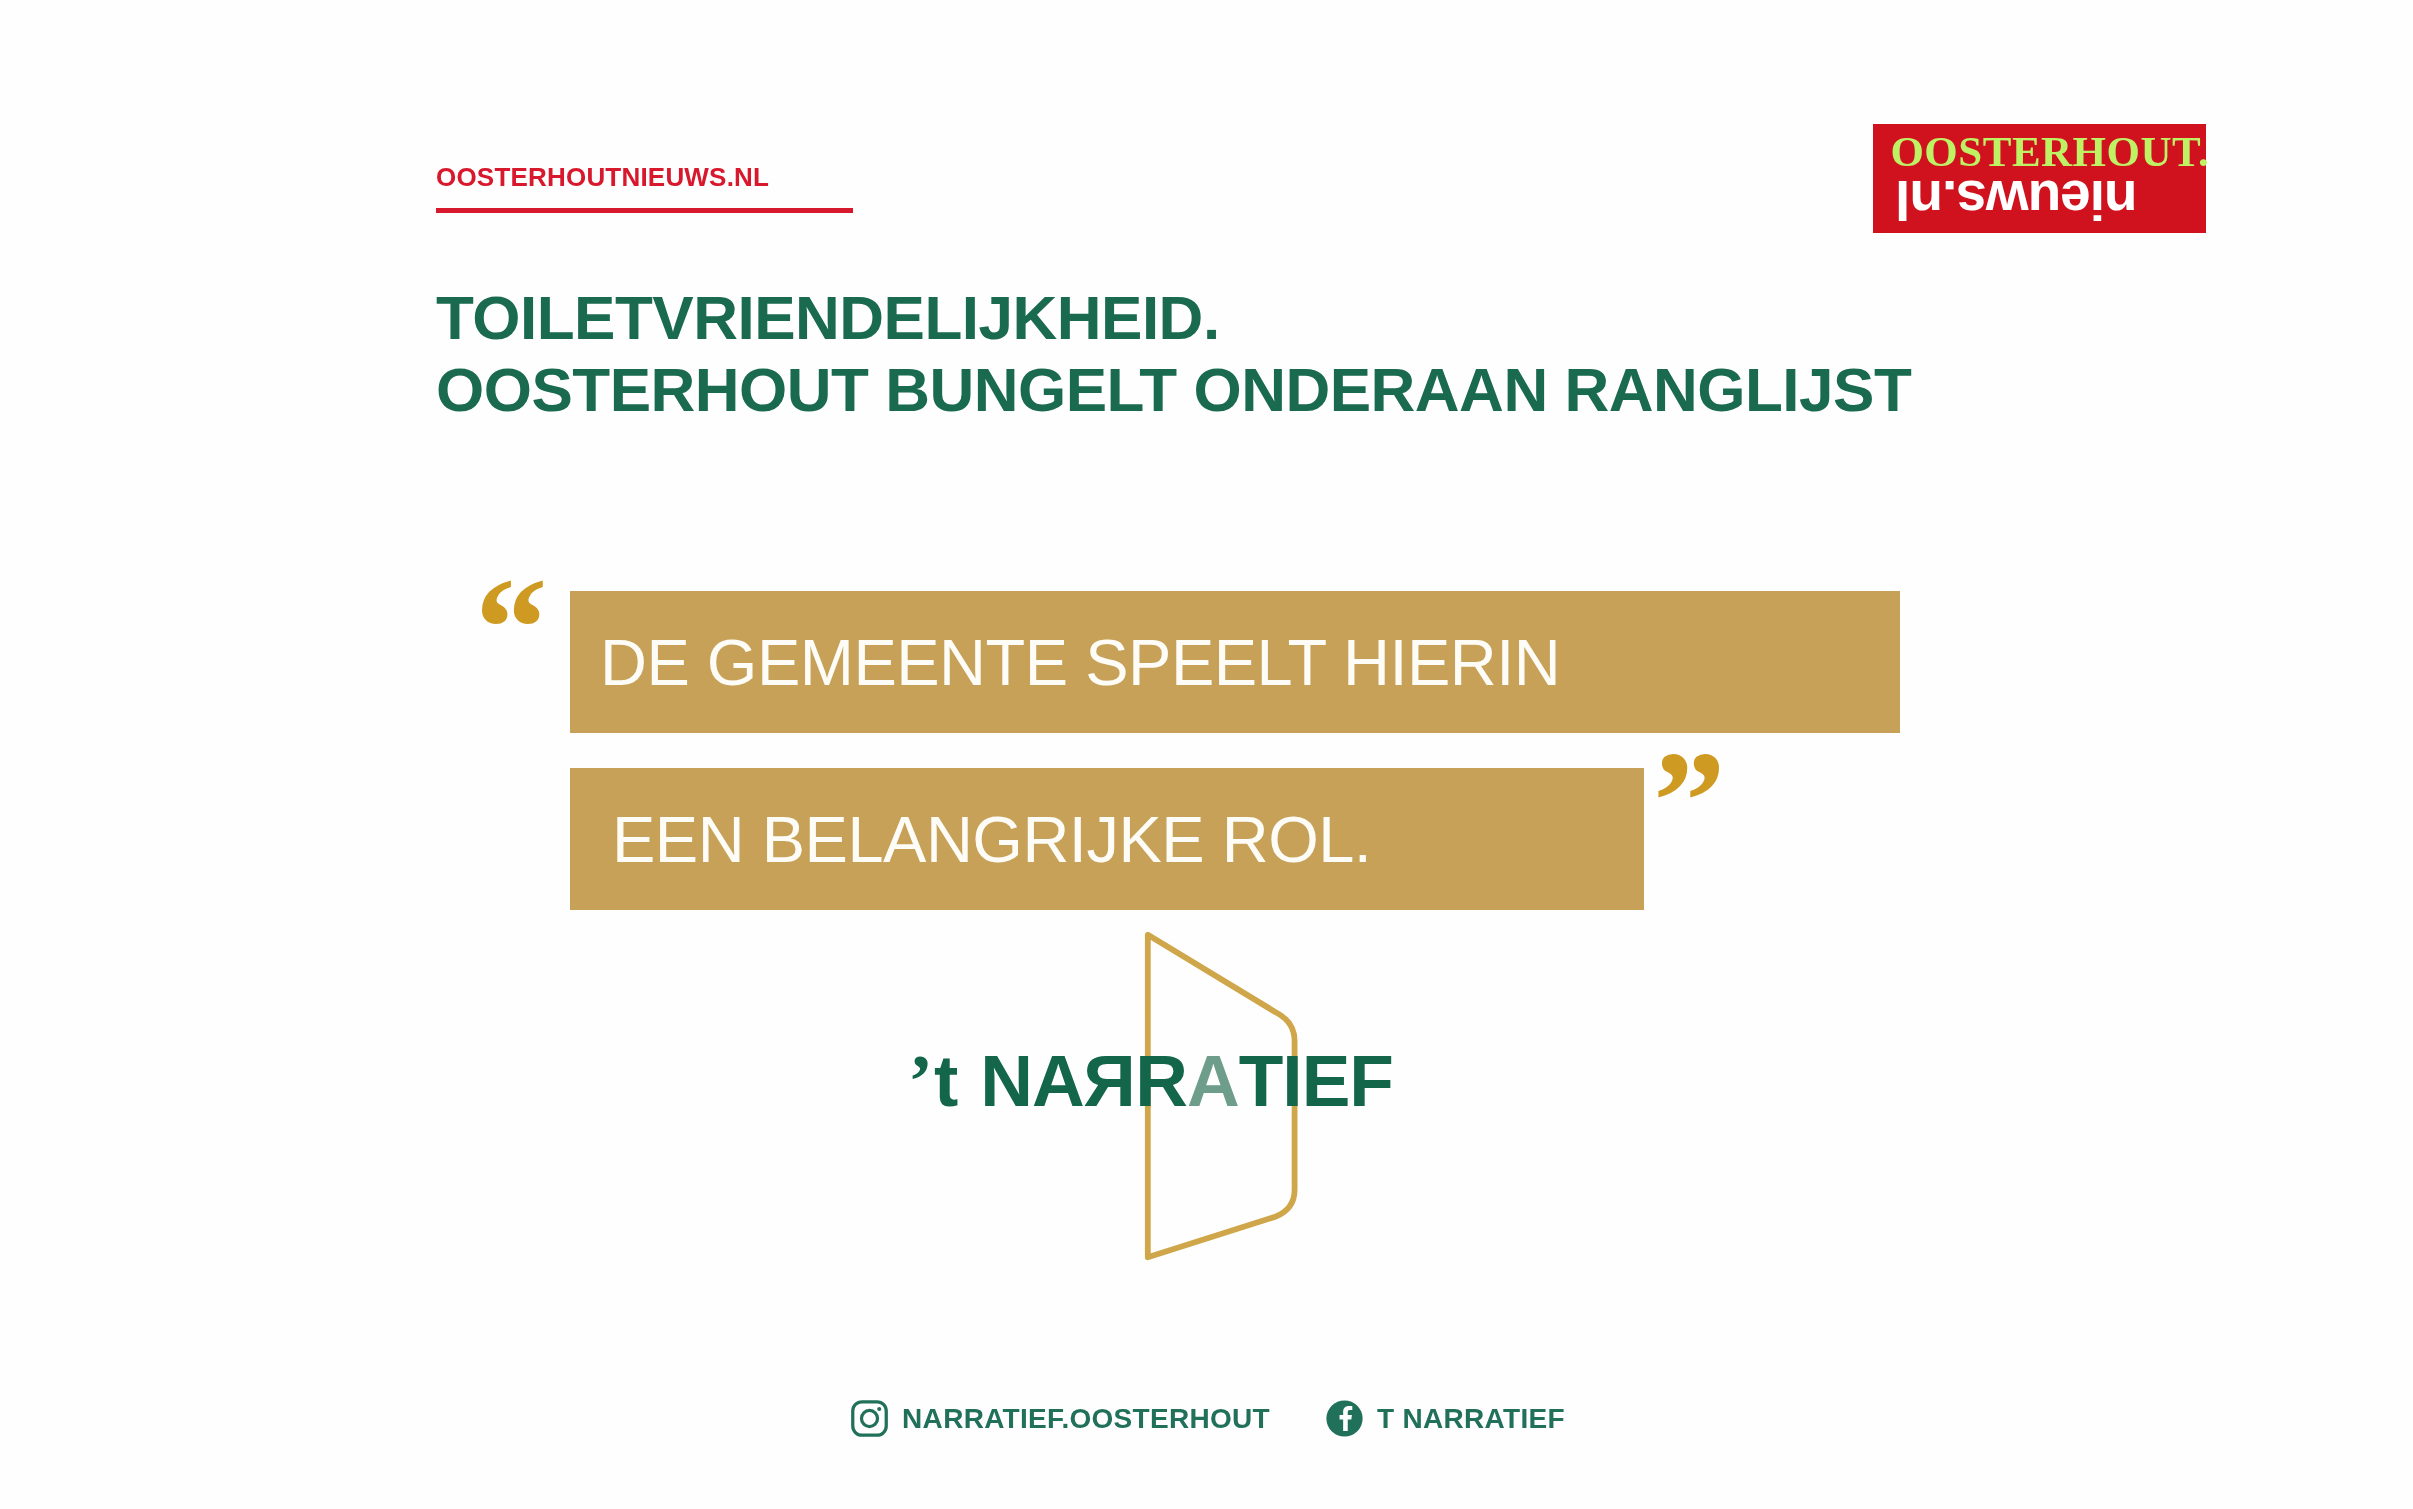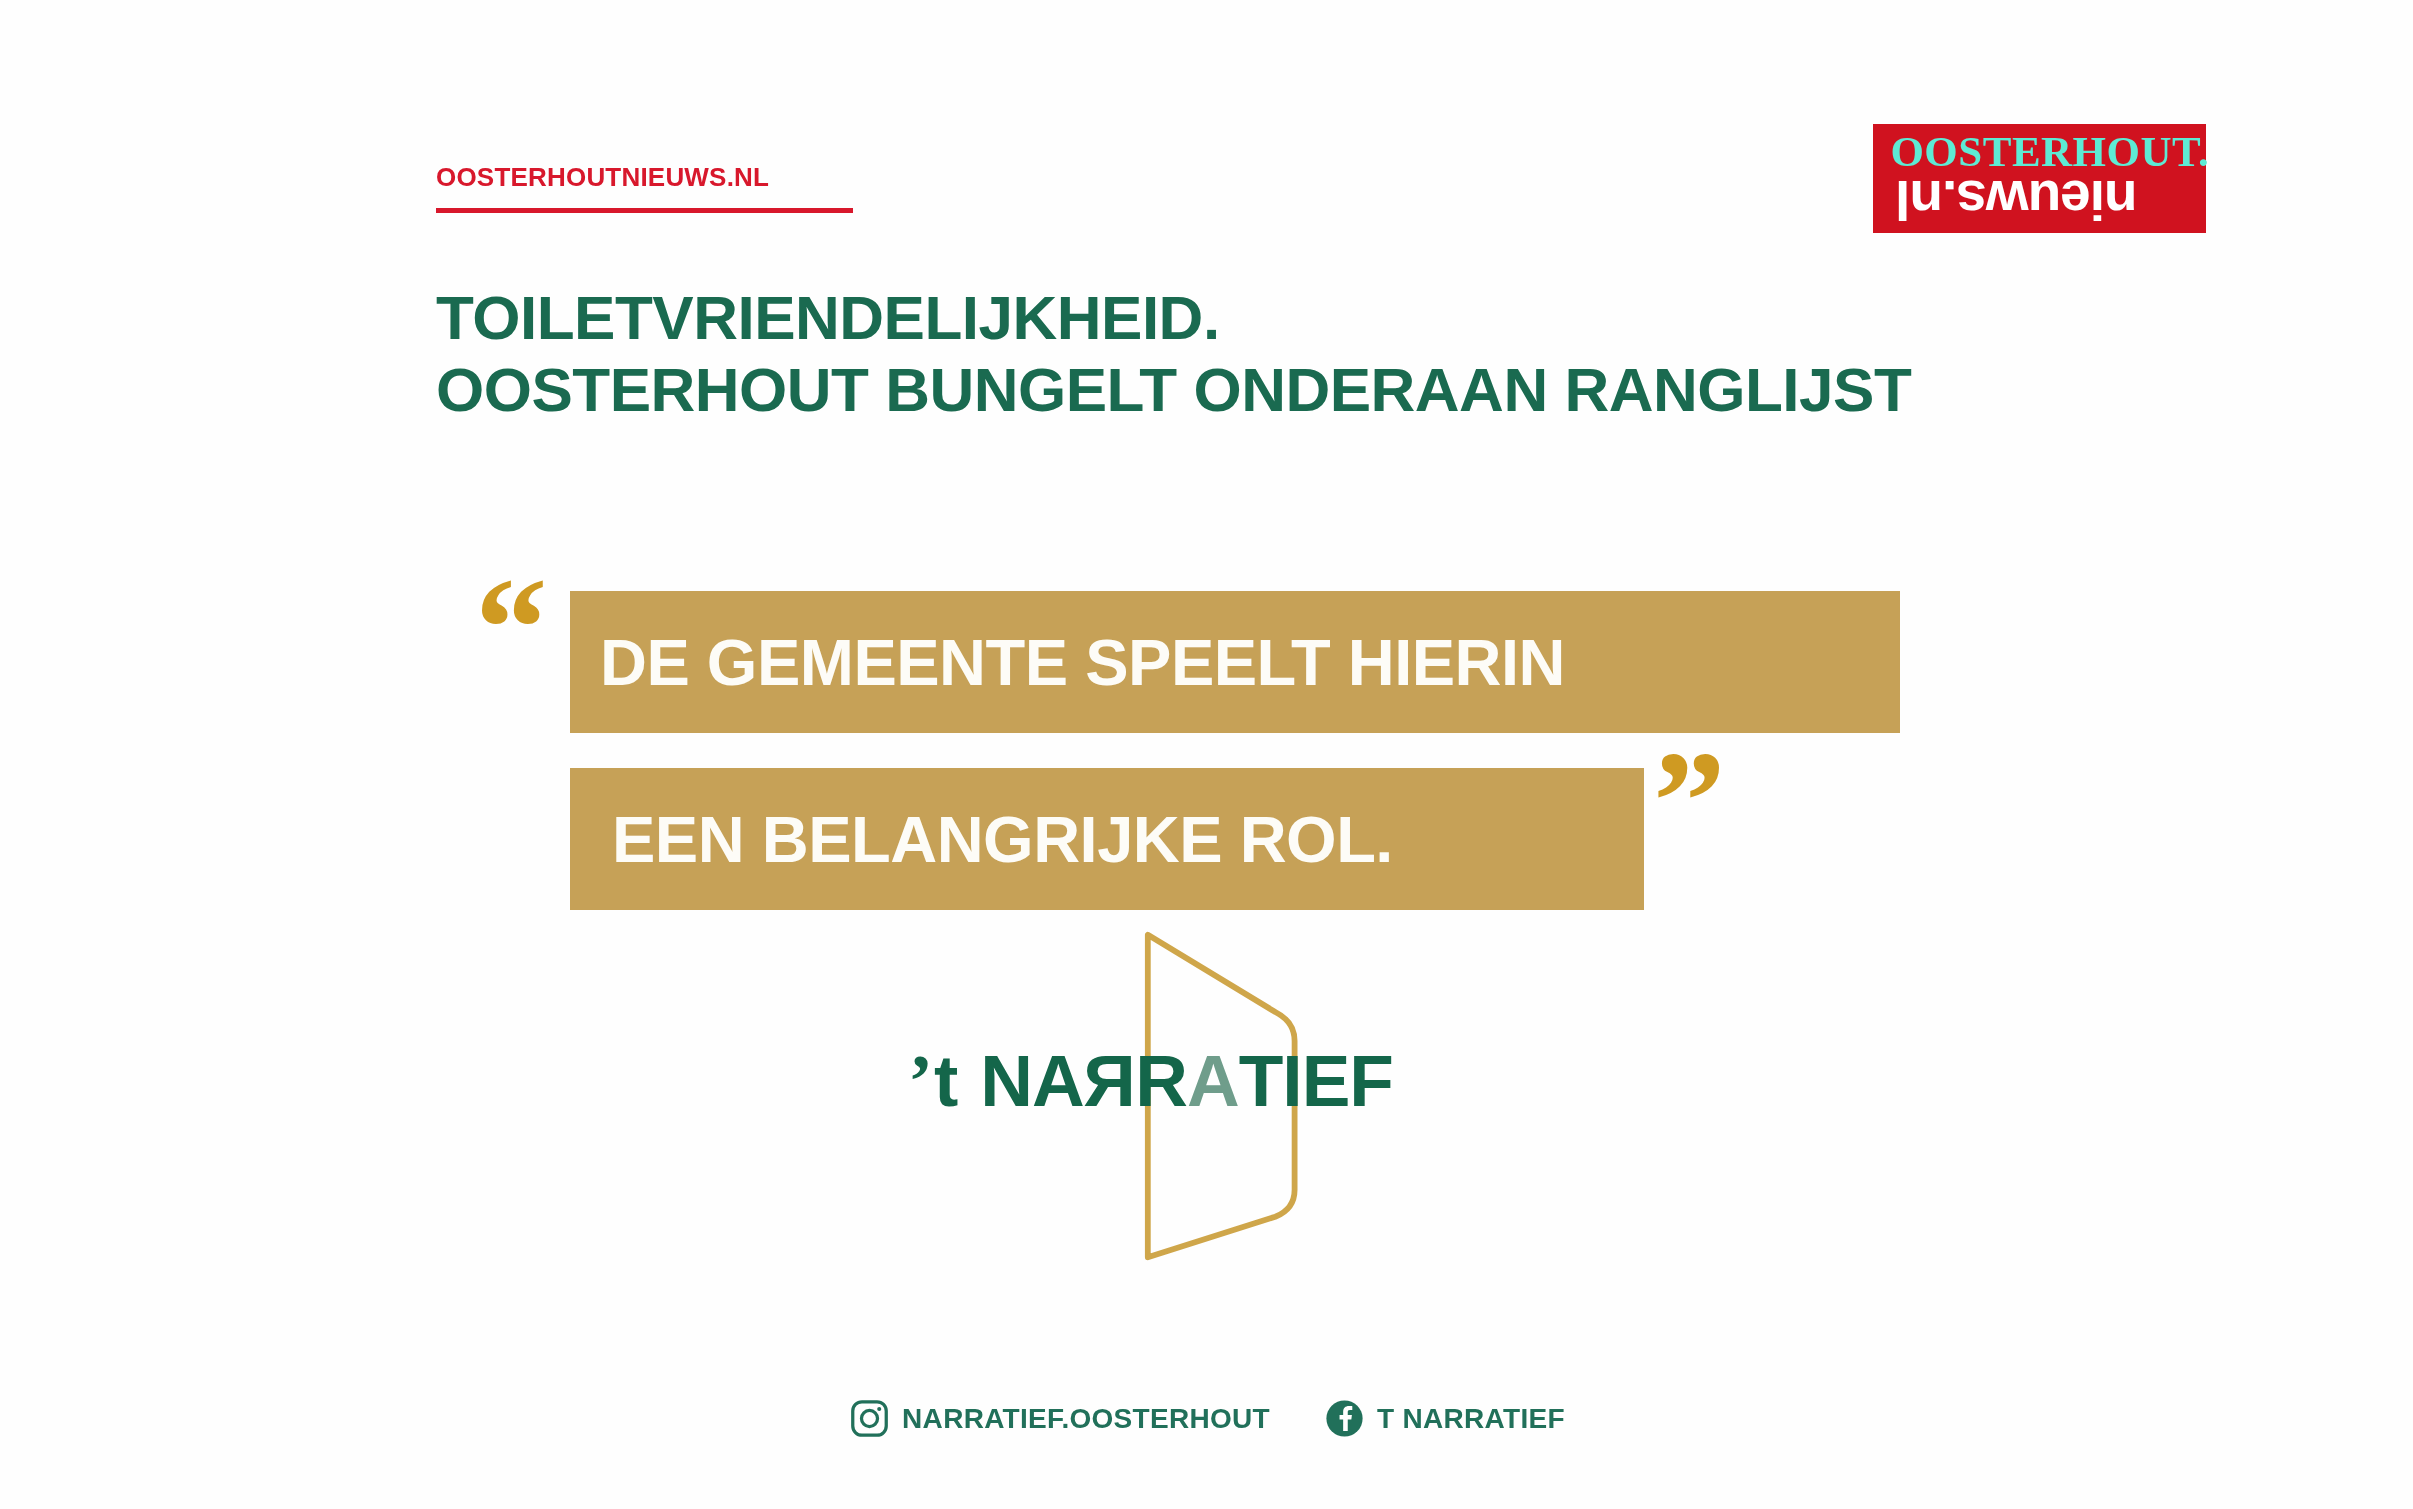--- a/index.html
+++ b/index.html
@@ -52,21 +52,21 @@
     height: 109px;
     background: #d0121f;
     display: flex;
     flex-direction: column;
     justify-content: center;
     align-items: flex-start;
     padding: 3.9px 0 3.9px 17.4px;
     box-sizing: border-box;
   }
   .brand-logo-top {
-    color: #5eead4;
+    color: #bef264;
     font-family: "Liberation Serif", serif;
     font-weight: 700;
     font-size: 43px;
     line-height: 0.94;
     letter-spacing: 0.5px;
     white-space: nowrap;
   }
   .brand-logo-bottom {
     color: #ffffff;
     font-family: "Liberation Sans", sans-serif;
@@ -137,21 +137,21 @@
   .quote-bar-2 {
     left: 570px;
     top: 768px;
     width: 1074px;
     height: 142px;
     padding-left: 42px;
   }
   .quote-text {
     color: #fdfcf7;
     font-size: 65px;
-    font-weight: 700;
+    font-weight: 400;
     letter-spacing: -0.5px;
     line-height: 1;
     white-space: nowrap;
     text-transform: uppercase;
   }
 
   
   .narratief {
     position: absolute;
     left: 908px;

